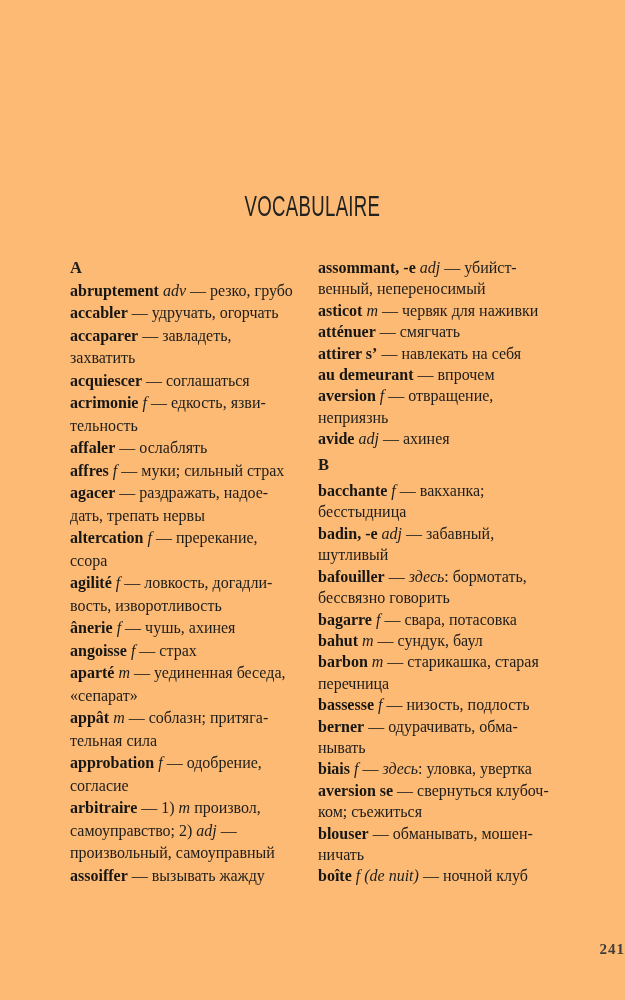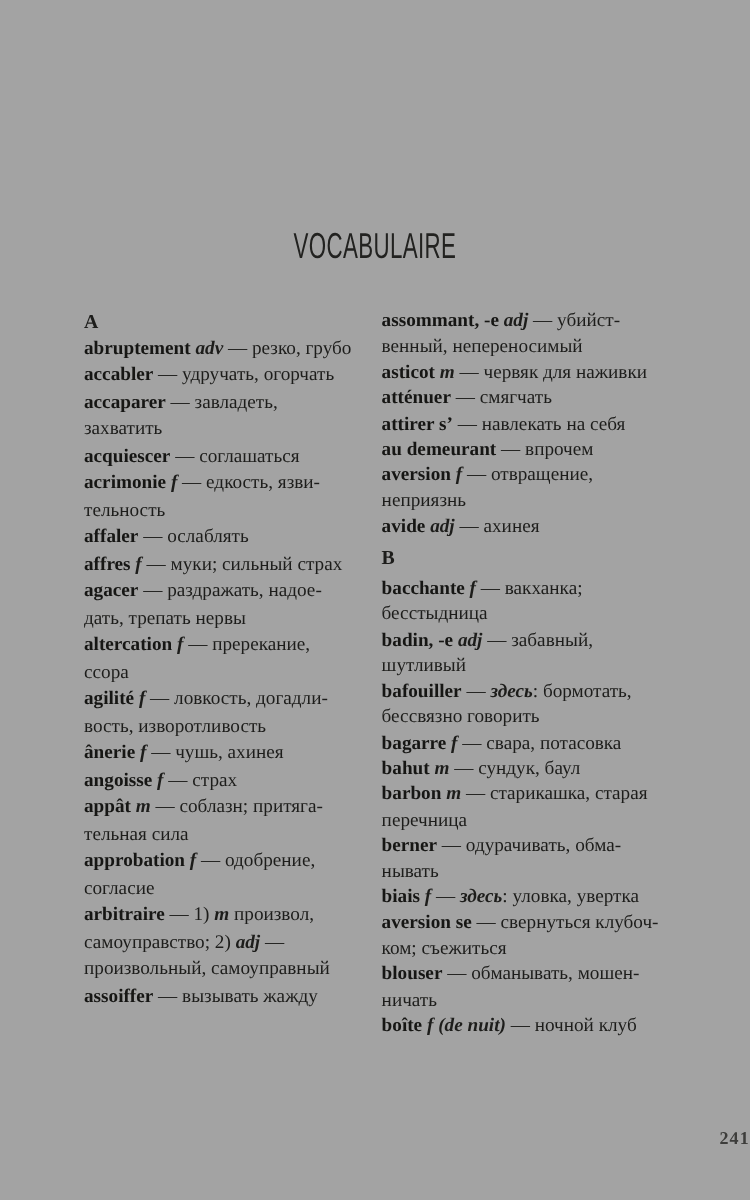--- a/index.html
+++ b/index.html
@@ -4,21 +4,21 @@
 <style>
   html, body {
     margin: 0;
     padding: 0;
     background: #fcfcfa;
   }
   .page {
     position: relative;
     width: 625px;
     height: 1000px;
-    background: #a3a3a3;
+    background: #fdba74;
     color: #1d1d1b;
     overflow: hidden;
   }
   .title-wrap {
     position: absolute;
     top: 191px;
     left: 0;
     width: 100%;
     text-align: center;
   }
@@ -51,21 +51,21 @@
   .col-right .entry { line-height: 21.4px; }
   .section {
     margin: 0;
     font-size: 16.5px;
     font-weight: bold;
     font-family: "Liberation Serif", serif;
   }
   .col-left  .section { line-height: 22.5px; }
   .col-right .section { line-height: 21.4px; margin-top: 4px; margin-bottom: 5px; }
   .b { font-weight: bold; color: #161614; }
-  .i { font-style: italic; font-weight: bold; }
+  .i { font-style: italic; }
   .page-number {
     position: absolute;
     top: 941px;
     left: 0;
     width: 100%;
     text-align: right;
     font-family: "Liberation Serif", serif;
     font-size: 15px;
     font-weight: bold;
     letter-spacing: 1px;
@@ -92,20 +92,22 @@
         <p class="entry"><span class="b">affaler</span><span class="n"> — ослаблять</span></p>
         <p class="entry"><span class="b">affres</span><span class="n"> </span><span class="i">f</span><span class="n"> — муки; сильный страх</span></p>
         <p class="entry"><span class="b">agacer</span><span class="n"> — раздражать, надое-
 дать, трепать нервы</span></p>
         <p class="entry"><span class="b">altercation</span><span class="n"> </span><span class="i">f</span><span class="n"> — пререкание,
 ссора</span></p>
         <p class="entry"><span class="b">agilité</span><span class="n"> </span><span class="i">f</span><span class="n"> — ловкость, догадли-
 вость, изворотливость</span></p>
         <p class="entry"><span class="b">ânerie</span><span class="n"> </span><span class="i">f</span><span class="n"> — чушь, ахинея</span></p>
         <p class="entry"><span class="b">angoisse</span><span class="n"> </span><span class="i">f</span><span class="n"> — страх</span></p>
+        <p class="entry"><span class="b">aparté</span><span class="n"> </span><span class="i">m</span><span class="n"> — уединенная беседа,
+«сепарат»</span></p>
         <p class="entry"><span class="b">appât</span><span class="n"> </span><span class="i">m</span><span class="n"> — соблазн; притяга-
 тельная сила</span></p>
         <p class="entry"><span class="b">approbation</span><span class="n"> </span><span class="i">f</span><span class="n"> — одобрение,
 согласие</span></p>
         <p class="entry"><span class="b">arbitraire</span><span class="n"> — 1) </span><span class="i">m</span><span class="n"> произвол,
 самоуправство; 2) </span><span class="i">adj</span><span class="n"> —
 произвольный, самоуправный</span></p>
         <p class="entry"><span class="b">assoiffer</span><span class="n"> — вызывать жажду</span></p>
       </div>
     <div class="col col-right">
@@ -122,20 +124,21 @@
         <p class="entry"><span class="b">bacchante</span><span class="n"> </span><span class="i">f</span><span class="n"> — вакханка;
 бесстыдница</span></p>
         <p class="entry"><span class="b">badin, -e</span><span class="n"> </span><span class="i">adj</span><span class="n"> — забавный,
 шутливый</span></p>
         <p class="entry"><span class="b">bafouiller</span><span class="n"> — </span><span class="i">здесь</span><span class="n">: бормотать,
 бессвязно говорить</span></p>
         <p class="entry"><span class="b">bagarre</span><span class="n"> </span><span class="i">f</span><span class="n"> — свара, потасовка</span></p>
         <p class="entry"><span class="b">bahut</span><span class="n"> </span><span class="i">m</span><span class="n"> — сундук, баул</span></p>
         <p class="entry"><span class="b">barbon</span><span class="n"> </span><span class="i">m</span><span class="n"> — старикашка, старая
 перечница</span></p>
+        <p class="entry"><span class="b">bassesse</span><span class="n"> </span><span class="i">f</span><span class="n"> — низость, подлость</span></p>
         <p class="entry"><span class="b">berner</span><span class="n"> — одурачивать, обма-
 нывать</span></p>
         <p class="entry"><span class="b">biais</span><span class="n"> </span><span class="i">f</span><span class="n"> — </span><span class="i">здесь</span><span class="n">: уловка, увертка</span></p>
         <p class="entry"><span class="b">aversion se</span><span class="n"> — свернуться клубоч-
 ком; съежиться</span></p>
         <p class="entry"><span class="b">blouser</span><span class="n"> — обманывать, мошен-
 ничать</span></p>
         <p class="entry"><span class="b">boîte</span><span class="n"> </span><span class="i">f</span><span class="n"> </span><span class="i">(de nuit)</span><span class="n"> — ночной клуб</span></p>
       </div>
   </div>

